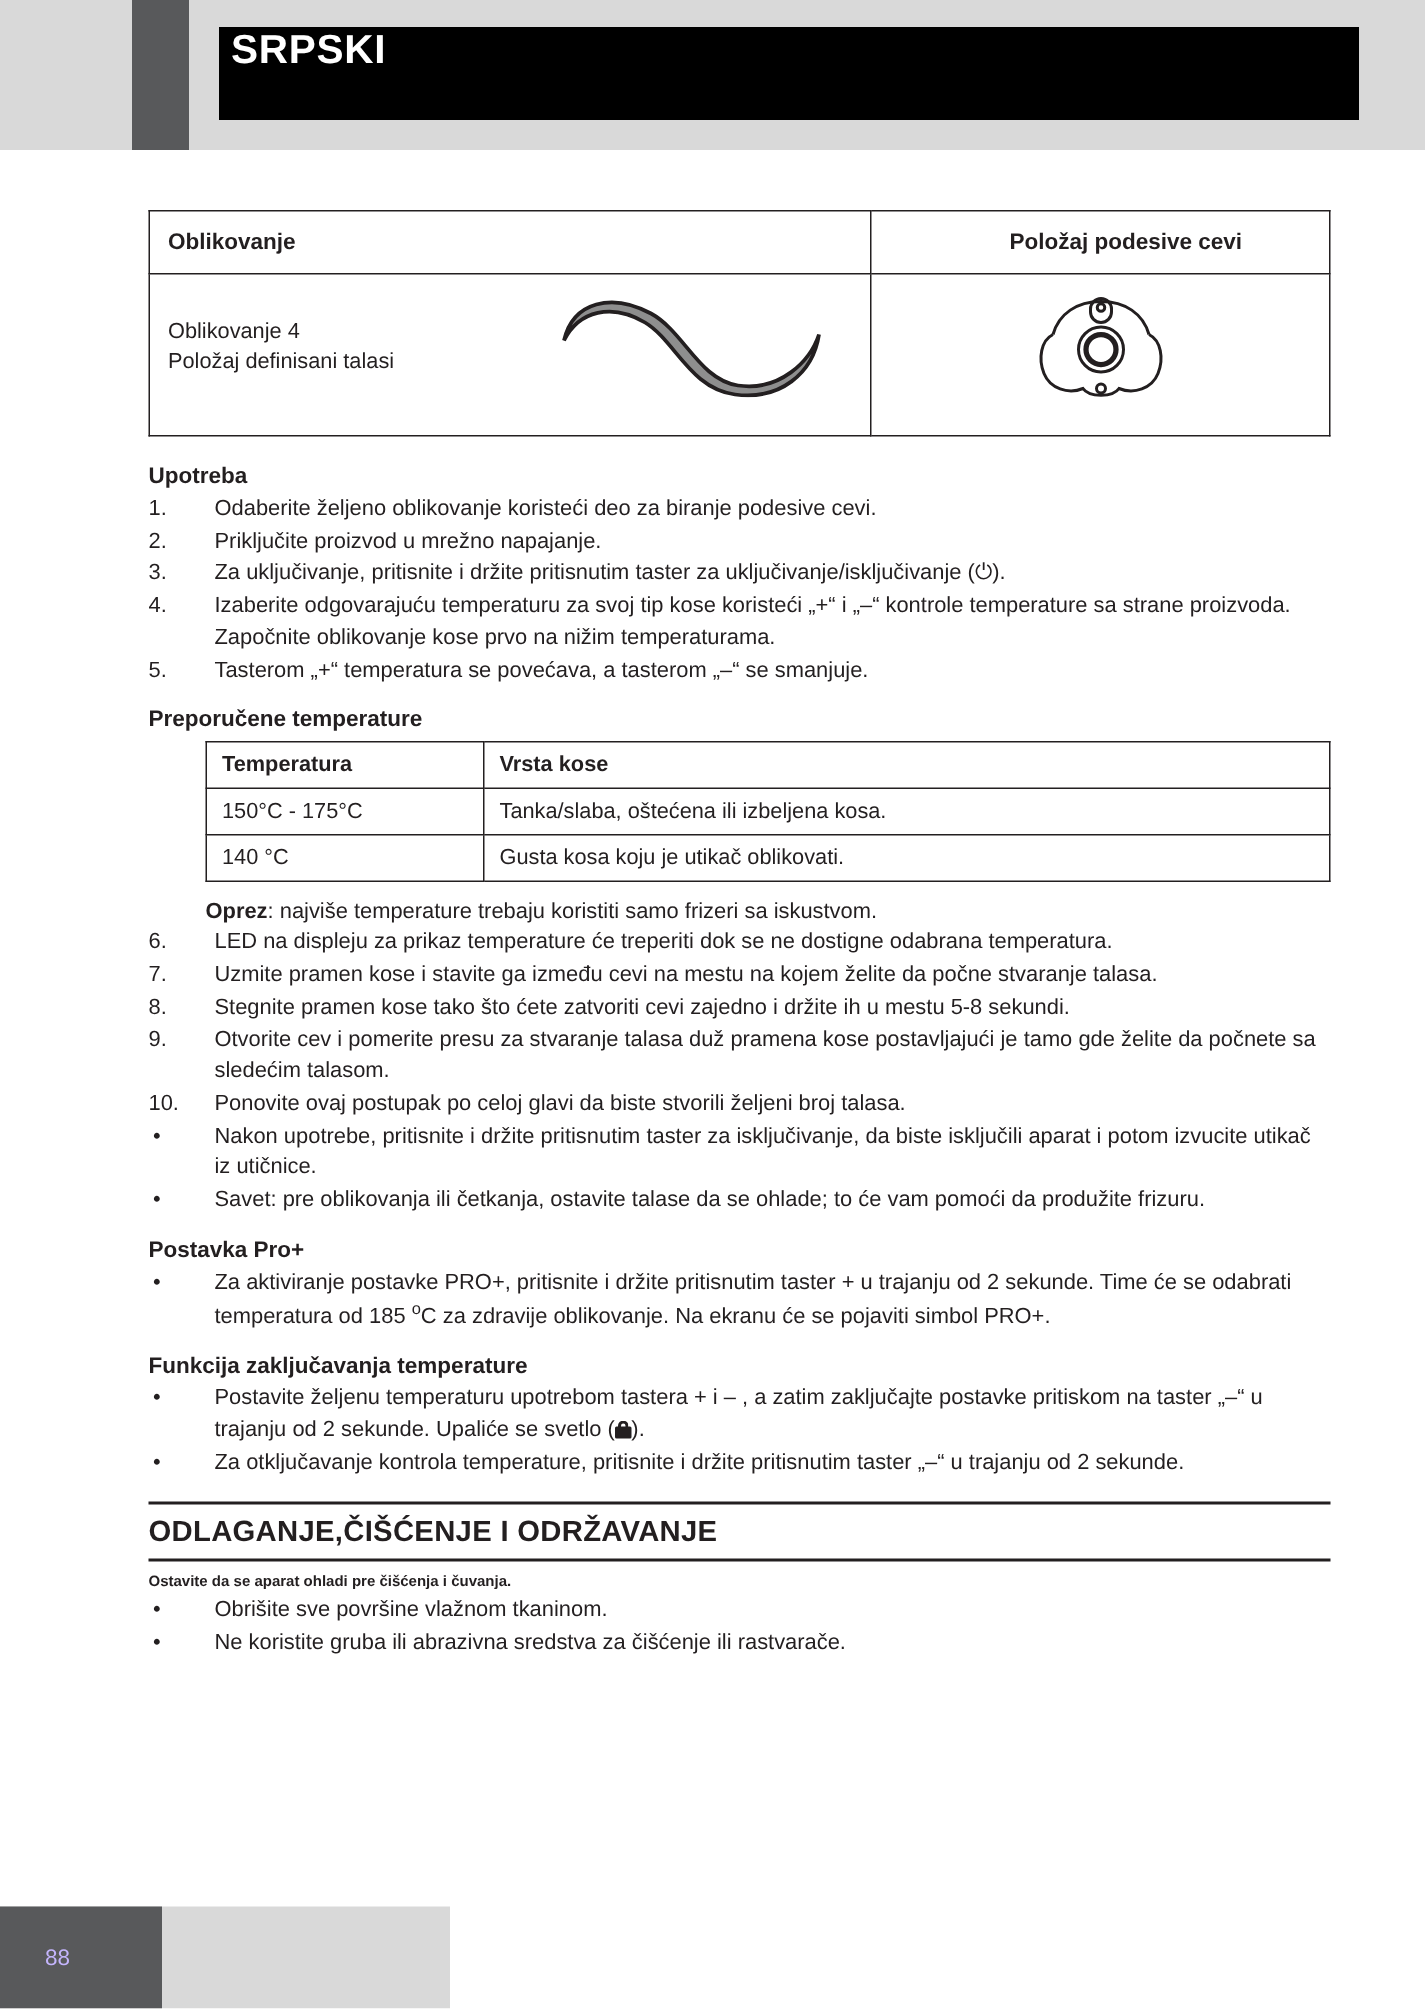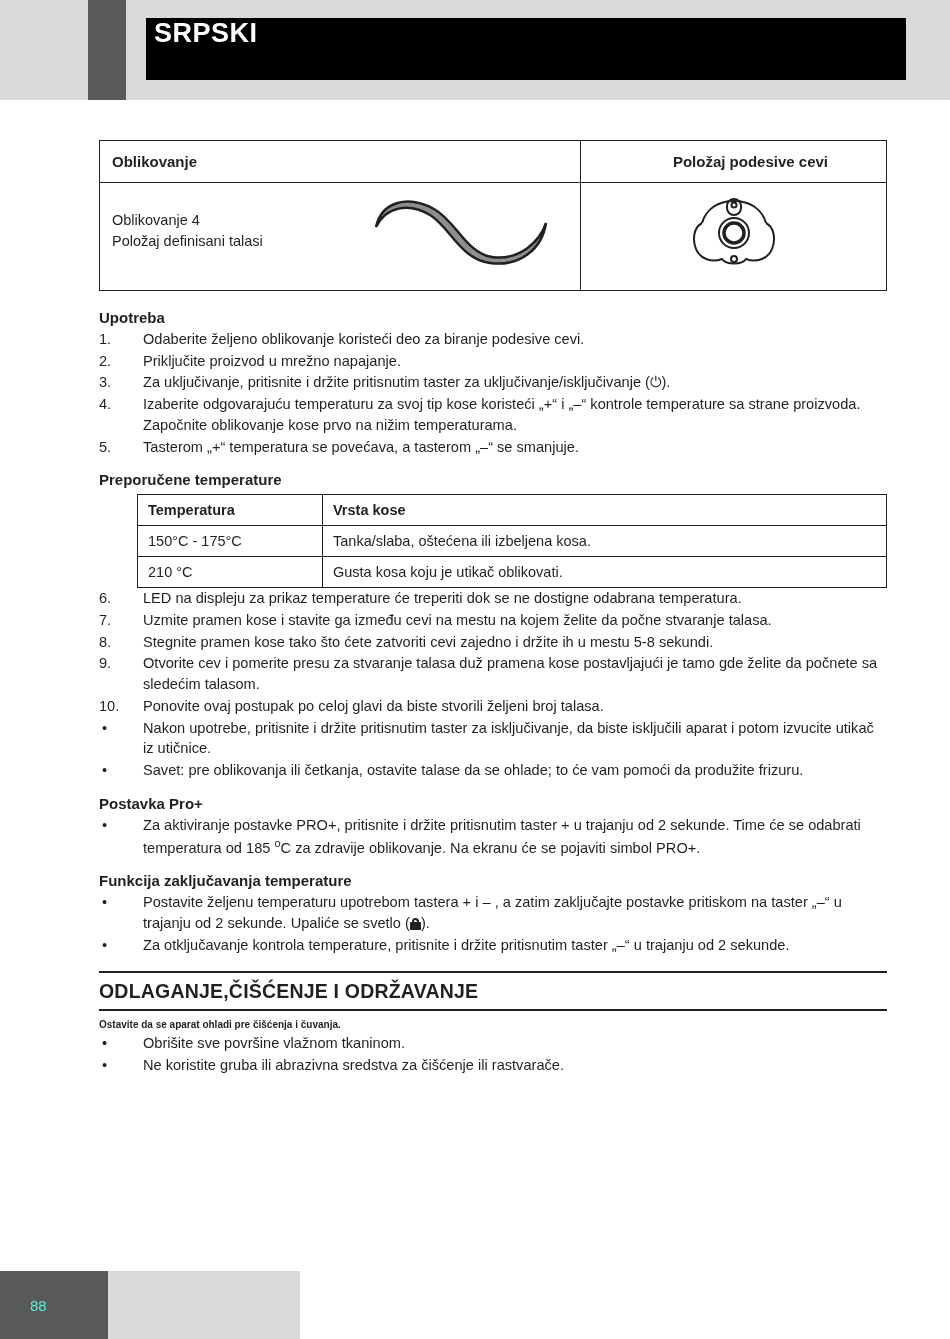--- a/index.html
+++ b/index.html
@@ -48,21 +48,21 @@
     position: absolute;
     left: 0; bottom: 0;
     width: 300px; height: 68px;
     background: #d9d9d9;
   }
   .page-num-box {
     position: absolute;
     left: 0; bottom: 0;
     width: 108px; height: 68px;
     background: #58595b;
-    color: #5eead4;
+    color: #c4b5fd;
     display: flex;
     align-items: center;
     padding-left: 30px;
     font-size: 15px;
   }
 
   
   .content {
     position: absolute;
     left: 99px; top: 140px;
@@ -249,26 +249,29 @@
         <th class="c1">Temperatura</th>
         <th>Vrsta kose</th>
       </tr>
     </thead>
     <tbody>
       <tr>
         <td class="c1">150°C - 175°C</td>
         <td>Tanka/slaba, oštećena ili izbeljena kosa.</td>
       </tr>
       <tr>
-        <td class="c1">210 °C</td>
+        <td class="c1">140 °C</td>
         <td>Gusta kosa koju je utikač oblikovati.</td>
       </tr>
     </tbody>
   </table>
 
+  <div class="caution">
+    <b>Oprez</b><span>: najviše temperature trebaju koristiti samo frizeri sa iskustvom.</span>
+  </div>
 
   <div>
     <div class="li">
       <span class="marker">6.</span>
       <span class="body">LED na displeju za prikaz temperature će treperiti dok se ne dostigne odabrana temperatura.</span>
     </div>
     <div class="li">
       <span class="marker">7.</span>
       <span class="body">Uzmite pramen kose i stavite ga između cevi na mestu na kojem želite da počne stvaranje talasa.</span>
     </div>

